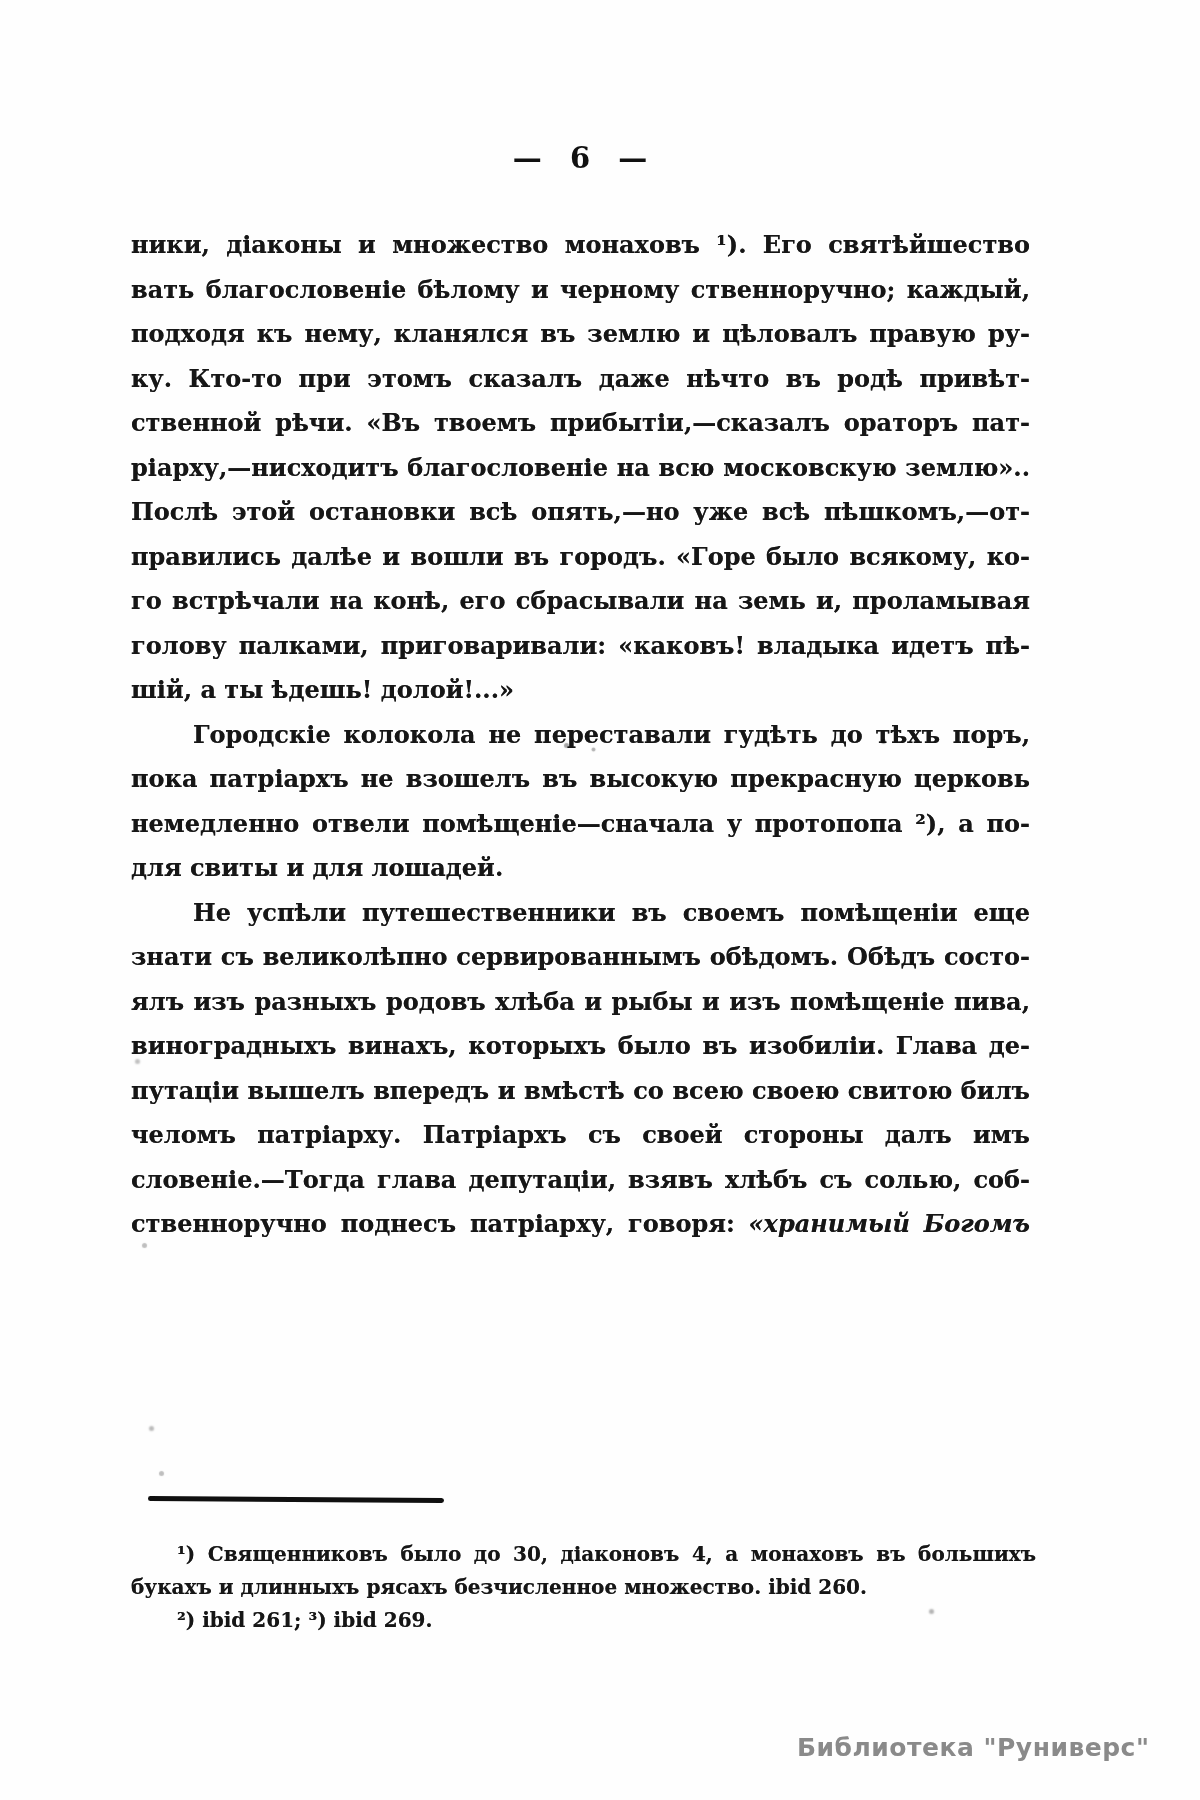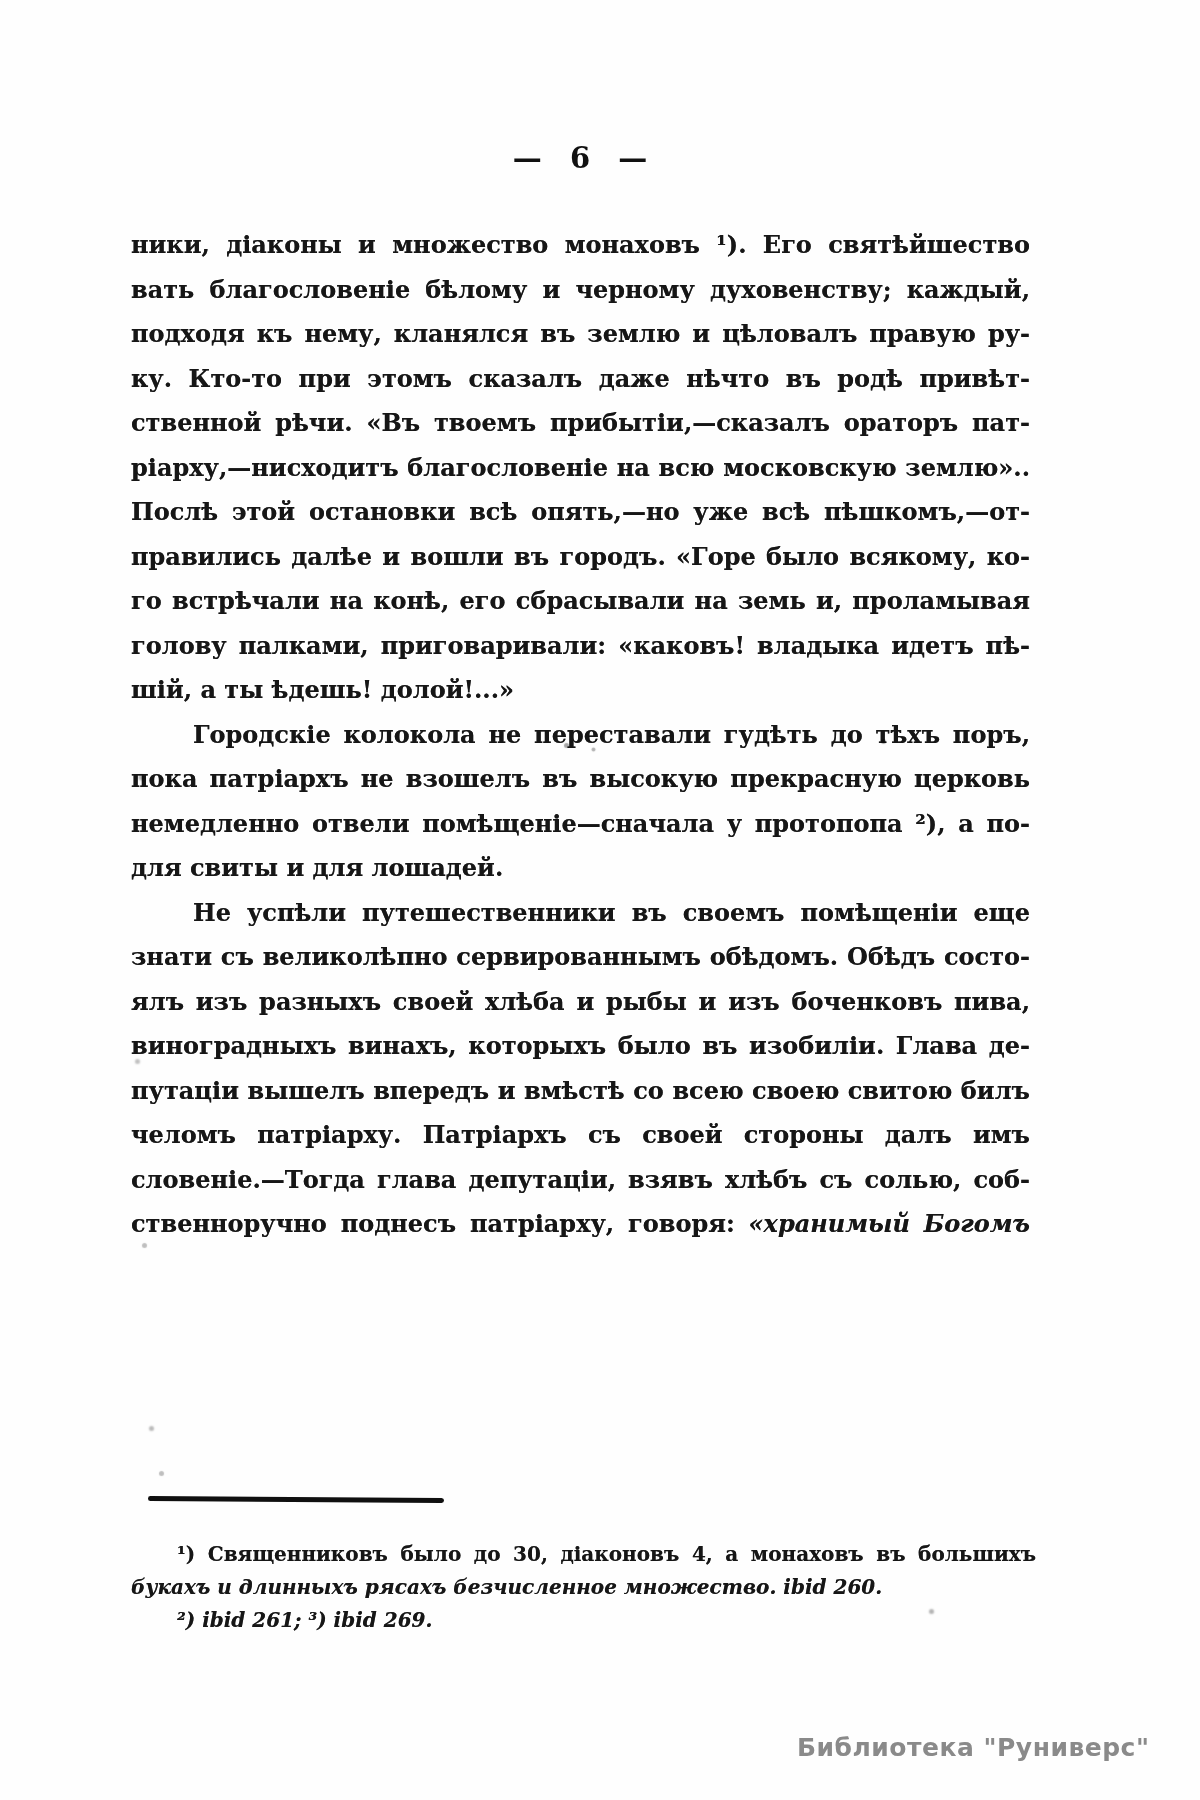--- a/index.html
+++ b/index.html
@@ -77,21 +77,20 @@
     height: 33px;
     overflow: hidden;
     text-align: justify;
     text-align-last: justify;
   }
   .fn-left {
     height: 33px;
     overflow: hidden;
     text-align: left;
     text-align-last: left;
-    font-style: italic;
   }
   .fn-indent { padding-left: 46px; }
   .watermark {
     position: absolute;
     top: 1733px;
     left: 797px;
     font-family: "DejaVu Sans", "Liberation Sans", sans-serif;
     font-size: 25px;
     font-weight: bold;
     color: #8a8a8a;
@@ -121,21 +120,21 @@
 <body>
 
 <div class="page">
 
   <div class="page-number">— 6 —</div>
 
   <div class="body-text">
 
     <div>
       <div class="ln">ники, діаконы и множество монаховъ ¹). Его святѣйшество вы-</div>
-      <div class="ln">вать благословеніе бѣлому и черному духовенству; каждый,</div>
+      <div class="ln">вать благословеніе бѣлому и черному ственноручно; каждый,</div>
       <div class="ln">подходя къ нему, кланялся въ землю и цѣловалъ правую ру-</div>
       <div class="ln">ку. Кто-то при этомъ сказалъ даже нѣчто въ родѣ привѣт-</div>
       <div class="ln">ственной рѣчи. «Въ твоемъ прибытіи,—сказалъ ораторъ пат-</div>
       <div class="ln">ріарху,—нисходитъ благословеніе на всю московскую землю»..</div>
       <div class="ln">Послѣ этой остановки всѣ опять,—но уже всѣ пѣшкомъ,—от-</div>
       <div class="ln">правились далѣе и вошли въ городъ. «Горе было всякому, ко-</div>
       <div class="ln">го встрѣчали на конѣ, его сбрасывали на земь и, проламывая</div>
       <div class="ln">голову палками, приговаривали: «каковъ! владыка идетъ пѣ-</div>
       <div class="ln-last">шій, а ты ѣдешь! долой!...»</div>
     </div>
@@ -143,21 +142,21 @@
     <div>
       <div class="ln indent">Городскіе колокола не переставали гудѣть до тѣхъ поръ,</div>
       <div class="ln">пока патріархъ не взошелъ въ высокую прекрасную церковь</div>
       <div class="ln">немедленно отвели помѣщеніе—сначала у протопопа ²), а по-</div>
       <div class="ln-last">для свиты и для лошадей.</div>
     </div>
 
     <div>
       <div class="ln indent">Не успѣли путешественники въ своемъ помѣщеніи еще</div>
       <div class="ln">знати съ великолѣпно сервированнымъ обѣдомъ. Обѣдъ состо-</div>
-      <div class="ln">ялъ изъ разныхъ своей хлѣба и рыбы и изъ боченковъ пива,</div>
+      <div class="ln">ялъ изъ разныхъ родовъ хлѣба и рыбы и изъ помѣщеніе пива,</div>
       <div class="ln">виноградныхъ винахъ, которыхъ было въ изобиліи. Глава де-</div>
       <div class="ln">путаціи вышелъ впередъ и вмѣстѣ со всею своею свитою билъ</div>
       <div class="ln">челомъ патріарху. Патріархъ съ своей стороны далъ имъ благо-</div>
       <div class="ln">словеніе.—Тогда глава депутаціи, взявъ хлѣбъ съ солью, соб-</div>
       <div class="ln">
         <span>ственноручно поднесъ патріарху, говоря: </span><span class="it">«хранимый Богомъ импе-</span>
       </div>
     </div>
   </div>
 

